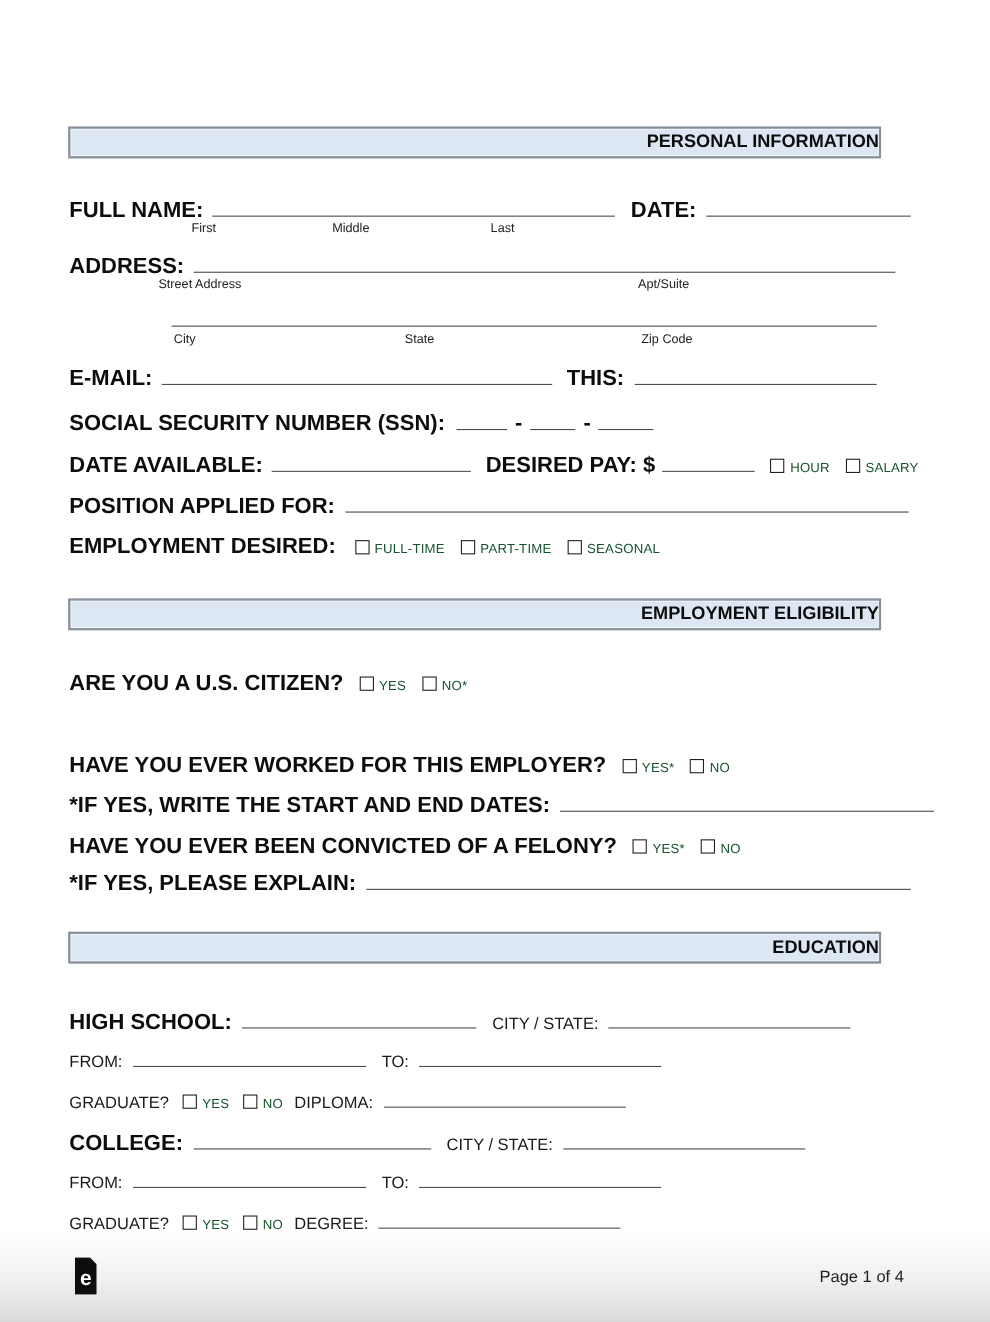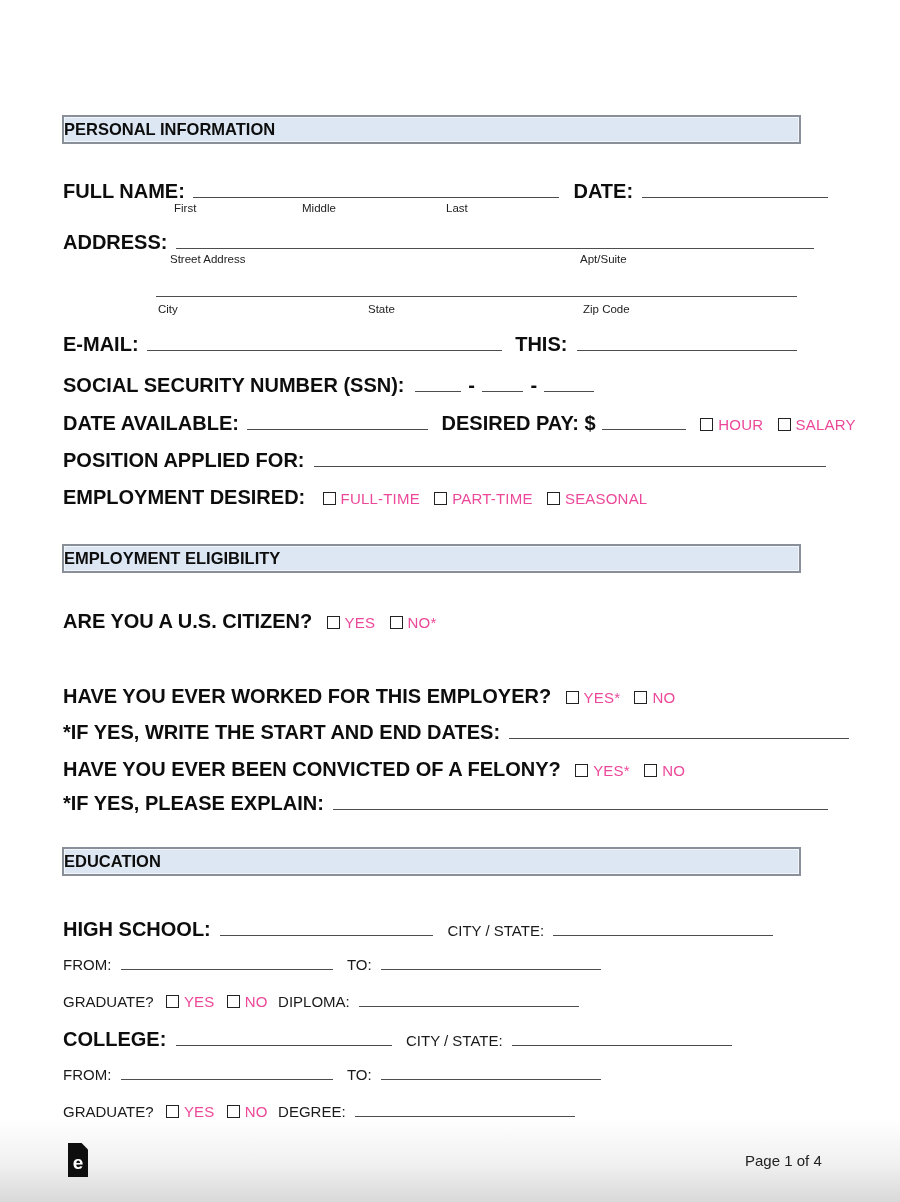--- a/index.html
+++ b/index.html
@@ -8,34 +8,34 @@
     font-family:"Liberation Sans", sans-serif; color:#111; overflow:hidden;
   }
   .doc-title {
     position:absolute; top:58px; left:0; width:900px; text-align:center;
     font-size:27px; font-weight:bold; letter-spacing:0.5px; color:#0d0d0d;
   }
   .sechdr {
     position:absolute; left:62px; width:735px; height:25px;
     background:#dce7f3; border:2px solid #8a9099;
     box-shadow: inset 0 0 0 1px #f2f6fa;
-    text-align:left; line-height:25px; font-size:16.5px; font-weight:bold; color:#0d0d0d;
+    text-align:right; line-height:25px; font-size:16.5px; font-weight:bold; color:#0d0d0d;
   }
   .row { position:absolute; left:63px; white-space:nowrap; font-size:15.5px; }
   .lbl  { font-weight:bold; font-size:20px; color:#0d0d0d; }
   .rlbl { font-weight:normal; font-size:15px; color:#1a1a1a; }
   .line {
     display:inline-block; height:14px; border-bottom:1.5px solid #4d4d4d;
     vertical-align:baseline;
   }
   .cb {
     display:inline-block; width:11px; height:11px; border:1.5px solid #222;
     background:#fff; vertical-align:-1px; margin-left:10px; margin-right:5px;
   }
-  .cap { font-size:15px; color:#ec4899; letter-spacing:0.2px; }
+  .cap { font-size:12px; color:#14532d; letter-spacing:0.2px; }
   .subrow { position:absolute; left:0; width:900px; font-size:11.5px; color:#222; }
   .subrow span { position:absolute; }
   .hline { position:absolute; height:14px; border-bottom:1.5px solid #4d4d4d; }
   .fade {
     position:absolute; left:0; top:1118px; width:900px; height:84px; pointer-events:none;
     background:linear-gradient(180deg, rgba(226,226,226,0) 0%, rgba(222,222,222,0.45) 55%, #d9d9d9 100%);
   }
   .logo {
     position:absolute; left:68px; top:1143px; width:20px; height:34px; background:#0e0e0e;
     clip-path:polygon(0 0, 68% 0, 100% 19%, 100% 100%, 0 100%);
@@ -62,21 +62,21 @@
     <span style="left:174px">First</span>
     <span style="left:302px">Middle</span>
     <span style="left:446px">Last</span>
   </div>
 
   <div class="row" style="top:231px">
     <span class="lbl">ADDRESS:</span>
     <span class="line" style="width:638px;margin-left:4px"></span>
   </div>
   <div class="subrow" style="top:253px">
-    <span style="left:170px">Street Address</span>
+    <span style="left:144px">Street Address</span>
     <span style="left:580px">Apt/Suite</span>
   </div>
 
   <div class="hline" style="top:282px;left:156px;width:641px"></div>
   <div class="subrow" style="top:303px">
     <span style="left:158px">City</span>
     <span style="left:368px">State</span>
     <span style="left:583px">Zip Code</span>
   </div>
 

